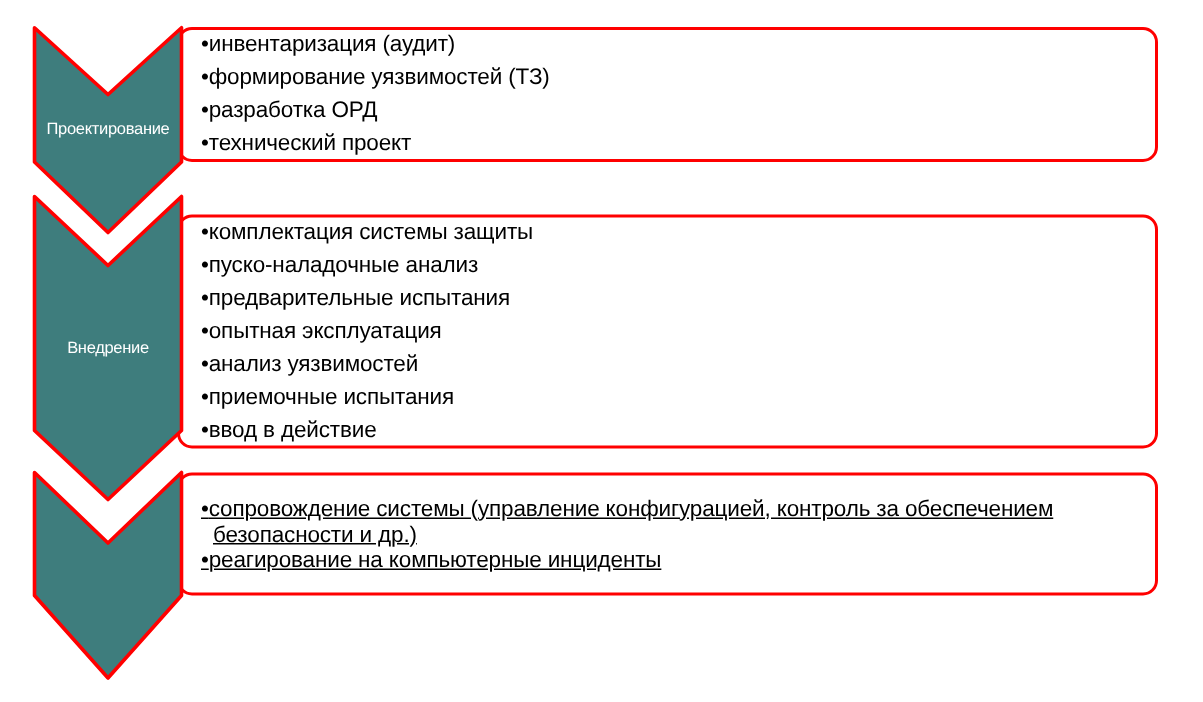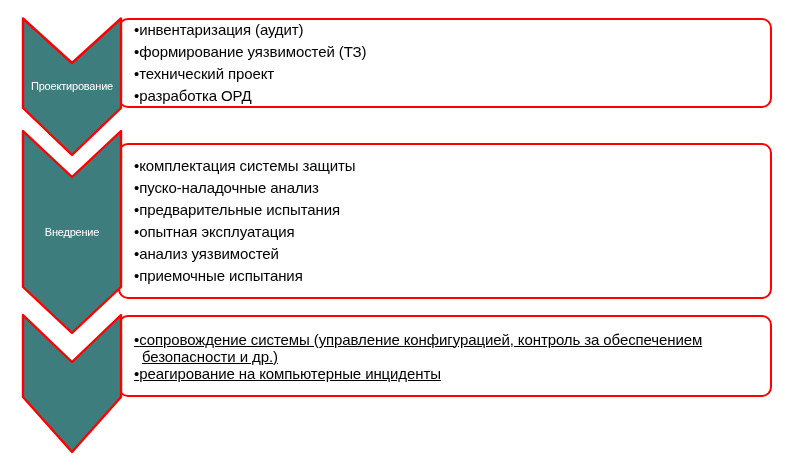--- a/index.html
+++ b/index.html
@@ -74,32 +74,33 @@
 </style>
 </head>
 <body>
 
 <div id="canvas">
 
   <div class="stage-box" id="box-1">
     <ul>
         <li>инвентаризация (аудит)</li>
         <li>формирование уязвимостей (ТЗ)</li>
+        <li>разработка ОРД</li>
         <li>технический проект</li>
-        <li>разработка ОРД</li>
       </ul>
   </div>
   <div class="stage-box" id="box-2">
     <ul>
         <li>комплектация системы защиты</li>
         <li>пуско-наладочные анализ</li>
         <li>предварительные испытания</li>
         <li>опытная эксплуатация</li>
         <li>анализ уязвимостей</li>
         <li>приемочные испытания</li>
+        <li>ввод в действие</li>
       </ul>
   </div>
   <div class="stage-box" id="box-3">
     <ul>
         <li>сопровождение системы (управление конфигурацией, контроль за обеспечением безопасности и др.)</li>
         <li>реагирование на компьютерные инциденты</li>
       </ul>
   </div>
 
   <svg id="chevron-layer" viewBox="0 0 802 468" xmlns="http://www.w3.org/2000/svg">

